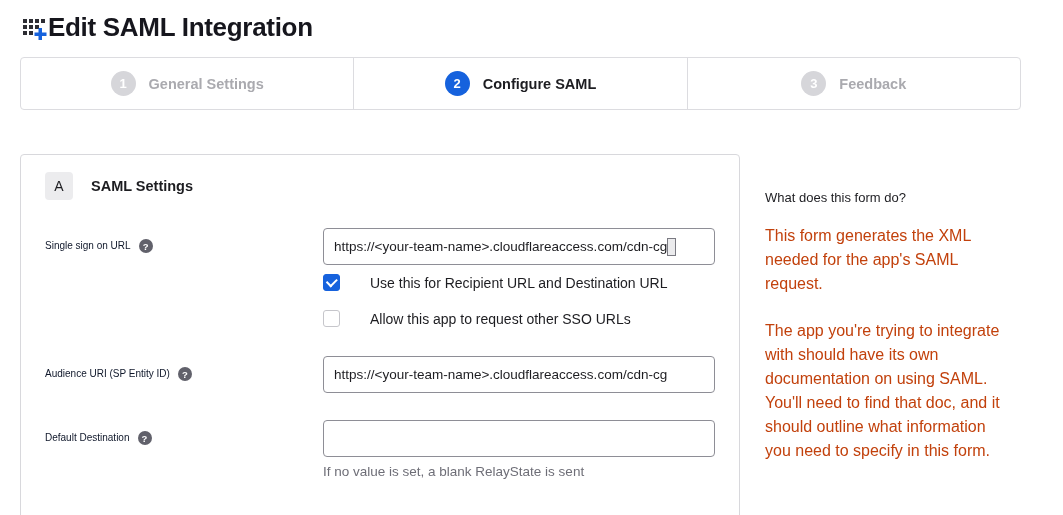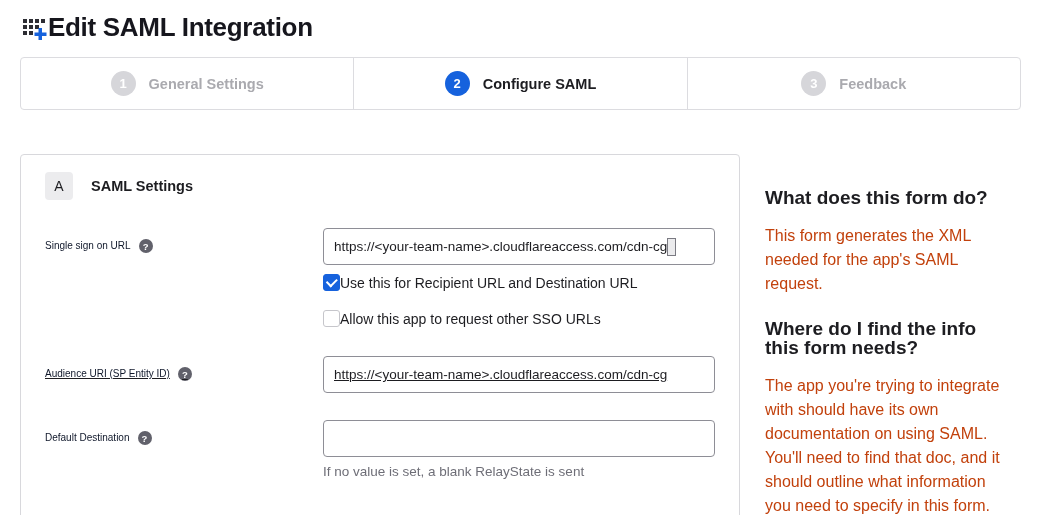--- a/index.html
+++ b/index.html
@@ -56,21 +56,21 @@
     width: 28px; height: 28px; border-radius: 4px;
     background: #ececee;
     display: flex; align-items: center; justify-content: center;
     font-size: 14px; font-weight: 500; color: #1d1d21;
   }
   .card-title { font-size: 14.5px; font-weight: 700; }
   .section-heading { font-size: 15.5px; font-weight: 700; margin: 33px 0 0 0; }
   
   .form-row { display: flex; margin-top: 0; }
   .row-sso { margin-top: 28px; }
-  .row-audience { margin-top: 29px; text-decoration: underline; }
+  .row-audience { margin-top: 29px; }
   .row-relay { margin-top: 27px; }
   .label-col { width: 280px; padding-top: 9px; display: flex; align-items: flex-start; }
   .field-label { font-size: 10px; color: #0f172a; line-height: 18px; }
   .help-dot {
     width: 14px; height: 14px; border-radius: 50%;
     background: #61616b; color: #ffffff;
     font-size: 9.5px; font-weight: 700;
     display: inline-flex; align-items: center; justify-content: center;
     margin: 2px 0 0 8px; flex: none; cursor: pointer;
   }
@@ -85,42 +85,42 @@
     background: #fff;
     overflow: hidden; white-space: nowrap;
   }
   input.text-input { display: block; }
   .input-text { overflow: hidden; white-space: nowrap; }
   .caret-box {
     flex: none; width: 9px; height: 18px;
     border: 1px solid #7a7a82; background: #ebebed;
     margin-left: 0px;
   }
-  .checkbox-row { display: flex; align-items: center; gap: 0; margin-top: 9px; }
+  .checkbox-row { display: flex; align-items: center; gap: 30px; margin-top: 9px; }
   .checkbox-row + .checkbox-row { margin-top: 19px; }
   .checkbox {
     width: 17px; height: 17px; border-radius: 3px;
     border: 1px solid #c6c6cb; background: #fff;
     display: flex; align-items: center; justify-content: center;
     cursor: pointer; flex: none;
   }
   .checkbox.checked { background: #1662dd; border-color: #1662dd; }
   .checkbox.checked::after {
     content: ""; width: 8px; height: 4.5px;
     border-left: 2px solid #fff; border-bottom: 2px solid #fff;
     transform: rotate(-45deg) translate(0.5px, -1px);
   }
   .checkbox-label { font-size: 14px; color: #1d1d21; }
   .hint { font-size: 13.5px; color: #6e6e77; margin-top: 7px; }
   
   .help {
     width: 250px; margin-left: 25px; padding-top: 34px;
   }
   .help-heading {
-    font-size: 19px; font-weight: 700; color: #1d1d21;
+    font-size: 13px; font-weight: 400; color: #1d1d21;
     line-height: 19px; margin-bottom: 17px;
   }
   .help-body {
     font-size: 16px; color: #c2410c; line-height: 24px;
     margin-bottom: 23px;
   }
 </style>
 </head>
 <body>
 
@@ -210,17 +210,16 @@
       <div class="control-col">
         <input type="text" class="text-input" value="" style="">
         <div class="hint">If no value is set, a blank RelayState is sent</div>
       </div>
     </div>
   </div>
 
   <div class="help">
     <div class="help-heading">What does this form do?</div>
     <div class="help-body">This form generates the XML needed for the app's SAML request.</div>
-    <div class="help-heading">Where do I find the info this form needs?</div>
     <div class="help-body">The app you're trying to integrate with should have its own documentation on using SAML. You'll need to find that doc, and it should outline what information you need to specify in this form.</div>
   </div>
 
 </div>
 
 </body></html>

